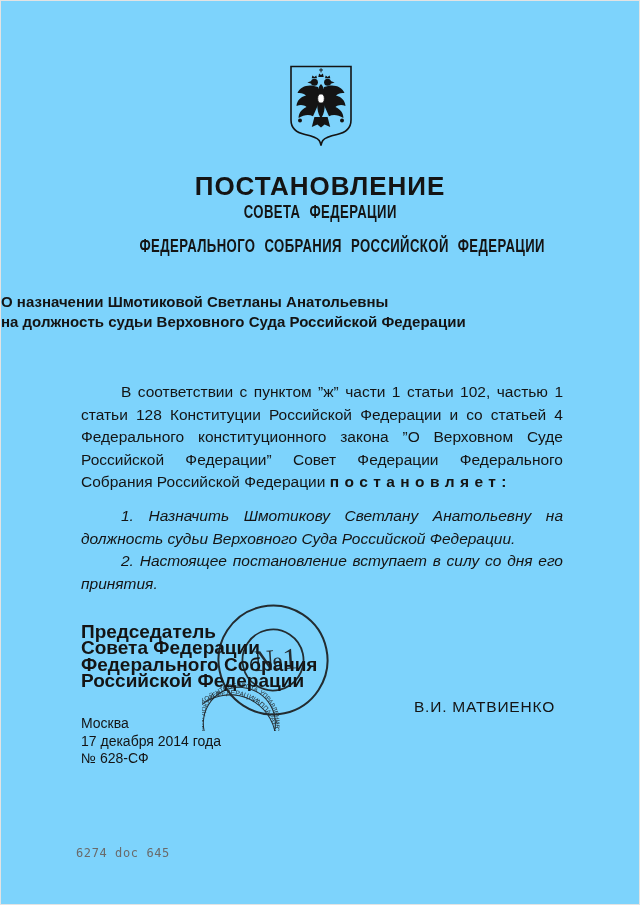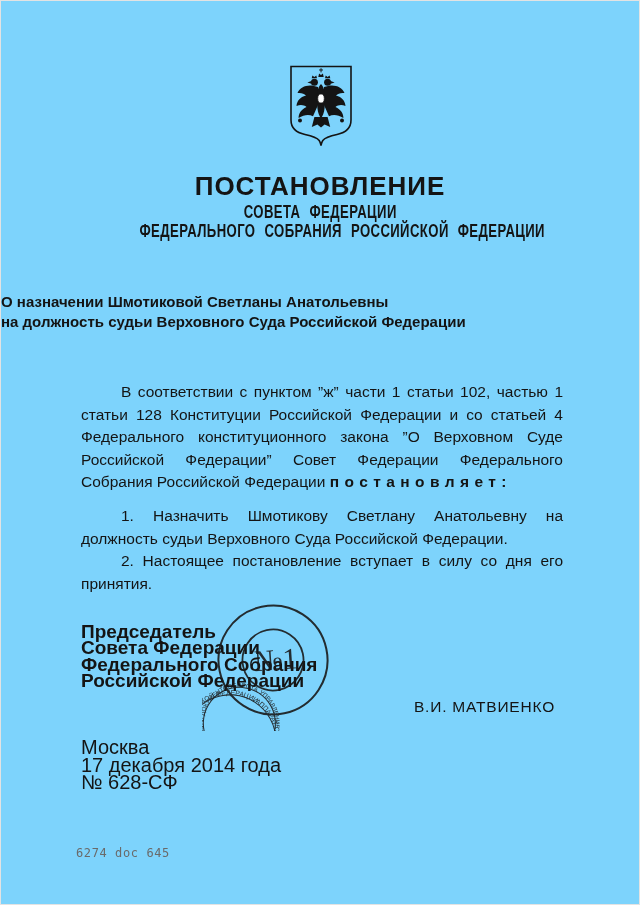--- a/index.html
+++ b/index.html
@@ -14,42 +14,42 @@
   .doc-title {
     position:absolute; top:170px; left:0; width:100%; text-align:center;
     font-size:26px; font-weight:bold; letter-spacing:1px; white-space:nowrap;
   }
   .org-line { position:absolute; left:0; width:100%; text-align:center; font-weight:bold; line-height:20px; }
   .org-line .stretch {
     display:inline-block; font-size:16px; letter-spacing:0.5px; word-spacing:6px;
     transform:scale(0.82,1.15); transform-origin:center; white-space:nowrap;
   }
   .org-line-1 { top:201px; }
-  .org-line-2 { top:220px;padding-left:45px; }
+  .org-line-2 { top:235px;padding-left:45px; }
   .subject {
     position:absolute; top:291px; left:0; width:100%; text-align:left;
     font-weight:bold; font-size:15px; line-height:20px;
   }
   .body-text {
     position:absolute; left:80px; top:380px; width:482px;
     font-size:15.5px; line-height:22.6px; text-align:justify;
   }
   .body-text p { text-indent:40px; }
-  .items { margin-top:11px; }
+  .items { margin-top:11px;font-style:italic; }
   .spaced { letter-spacing:0.35em; font-weight:bold; }
   .signature {
     position:absolute; left:80px; top:623px;
     font-weight:bold; font-size:19px; line-height:16.3px; white-space:nowrap;
   }
   .sig-name {
     position:absolute; top:666px; right:84px;
     font-weight:normal; font-size:15.5px; letter-spacing:0.8px; white-space:nowrap;margin-top:31px;
   }
   .stamp { position:absolute; left:201px; top:588px; width:142px; height:142px; opacity:0.9; }
-  .date-block { position:absolute; left:80px; top:738px; font-size:20px; line-height:17.6px; }
+  .date-block { position:absolute; left:80px; top:714px; font-size:14px; line-height:17.6px; }
   .file-note {
     position:absolute; left:75px; top:845px;
     font-size:12px; color:#6a6a6a; letter-spacing:0.6px;
     font-family:"DejaVu Sans Mono", monospace;
   }
 </style>
 </head>
 <body>
 
 <div class="page">

